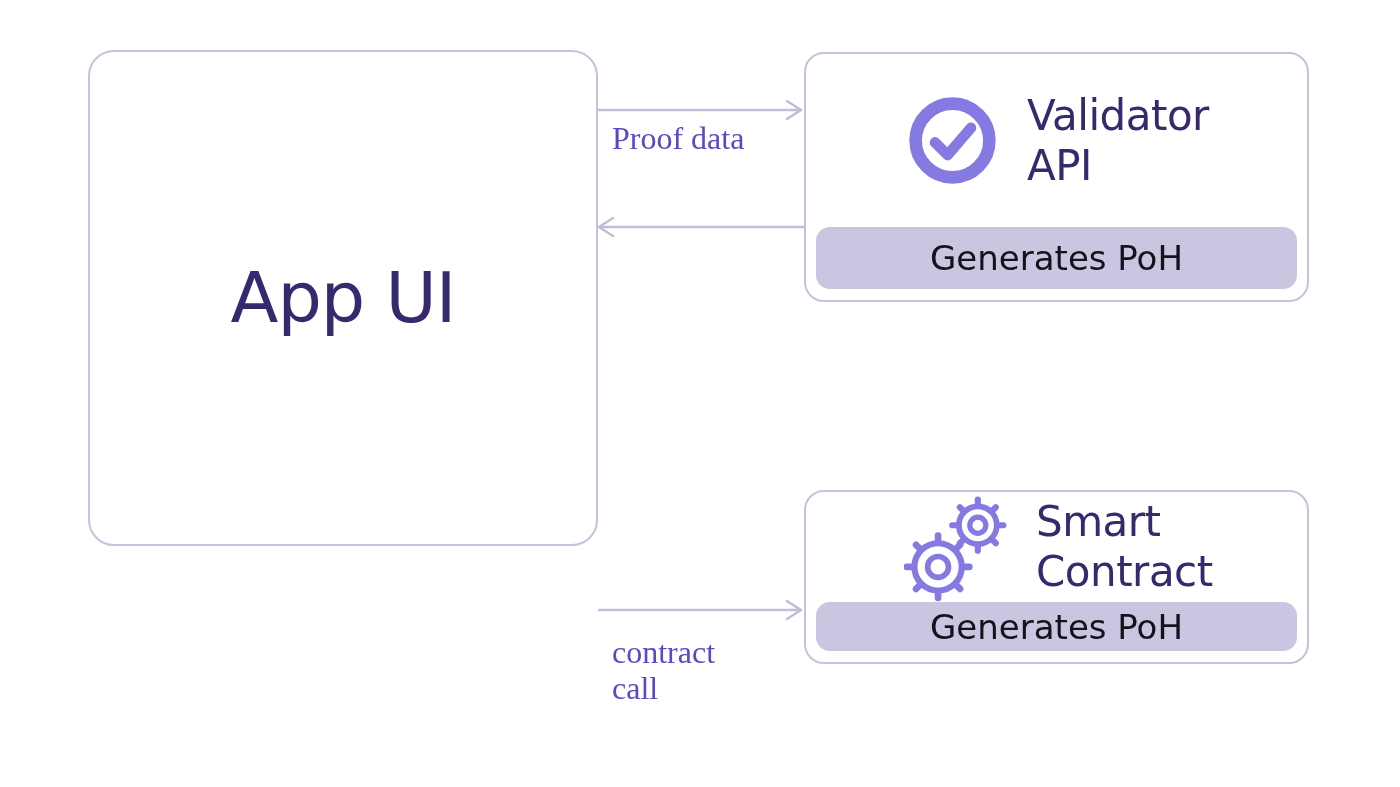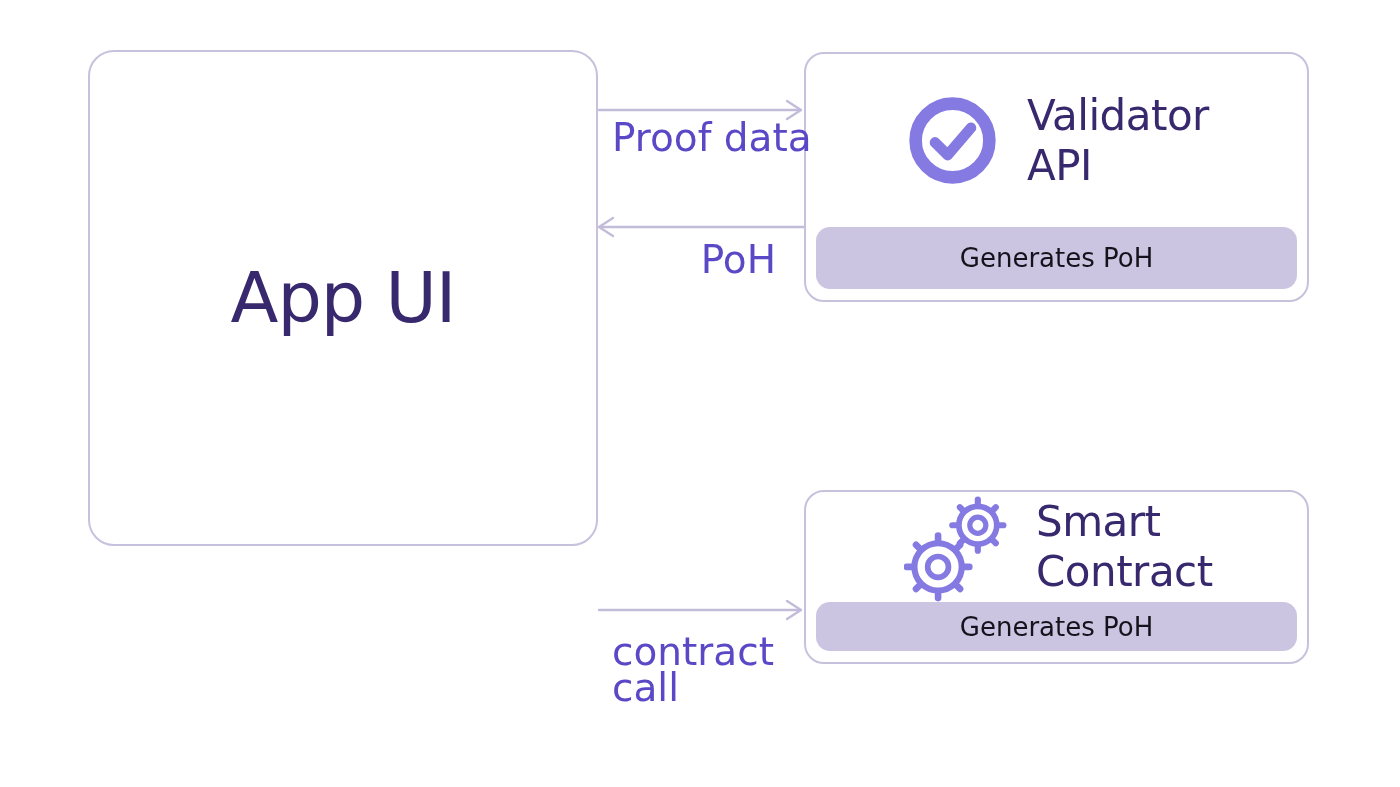--- a/index.html
+++ b/index.html
@@ -60,28 +60,29 @@
     line-height:1.18;
     color:var(--heading-text);
     letter-spacing:-0.5px;
   }
   .band{
     margin:0 10px 11px 10px;
     height:62px;
     border-radius:14px;
     background:var(--band-bg);
     display:flex;align-items:center;justify-content:center;
-    font-size:26px;
+    font-size:34px;
     color:var(--band-text);
   }
   .arrow-label{
     position:absolute;
-    font-size:39px;
+    font-size:32px;
     color:var(--label-text);
     line-height:36px;
+    font-family:Liberation Serif, serif;
   }
   .label-proof{left:612px;top:120px;}
   .label-poh{left:598px;top:242px;width:178px;text-align:right;}
   .label-contract{left:612px;top:614px;width:140px;margin-top:20px;}
 </style>
 </head>
 <body>
 
 <div class="canvas">
 
@@ -153,16 +154,15 @@
             <path d="M54.4 96.4 L59.3 101.3"></path>
           </g>
         </g>
       </svg>
       <div class="box-title">Smart Contract</div>
     </div>
     <div class="band">Generates PoH</div>
   </div>
 
   <div class="arrow-label label-proof">Proof data</div>
-  <div class="arrow-label label-poh">PoH</div>
   <div class="arrow-label label-contract">contract call</div>
 
 </div>
 
 </body></html>

